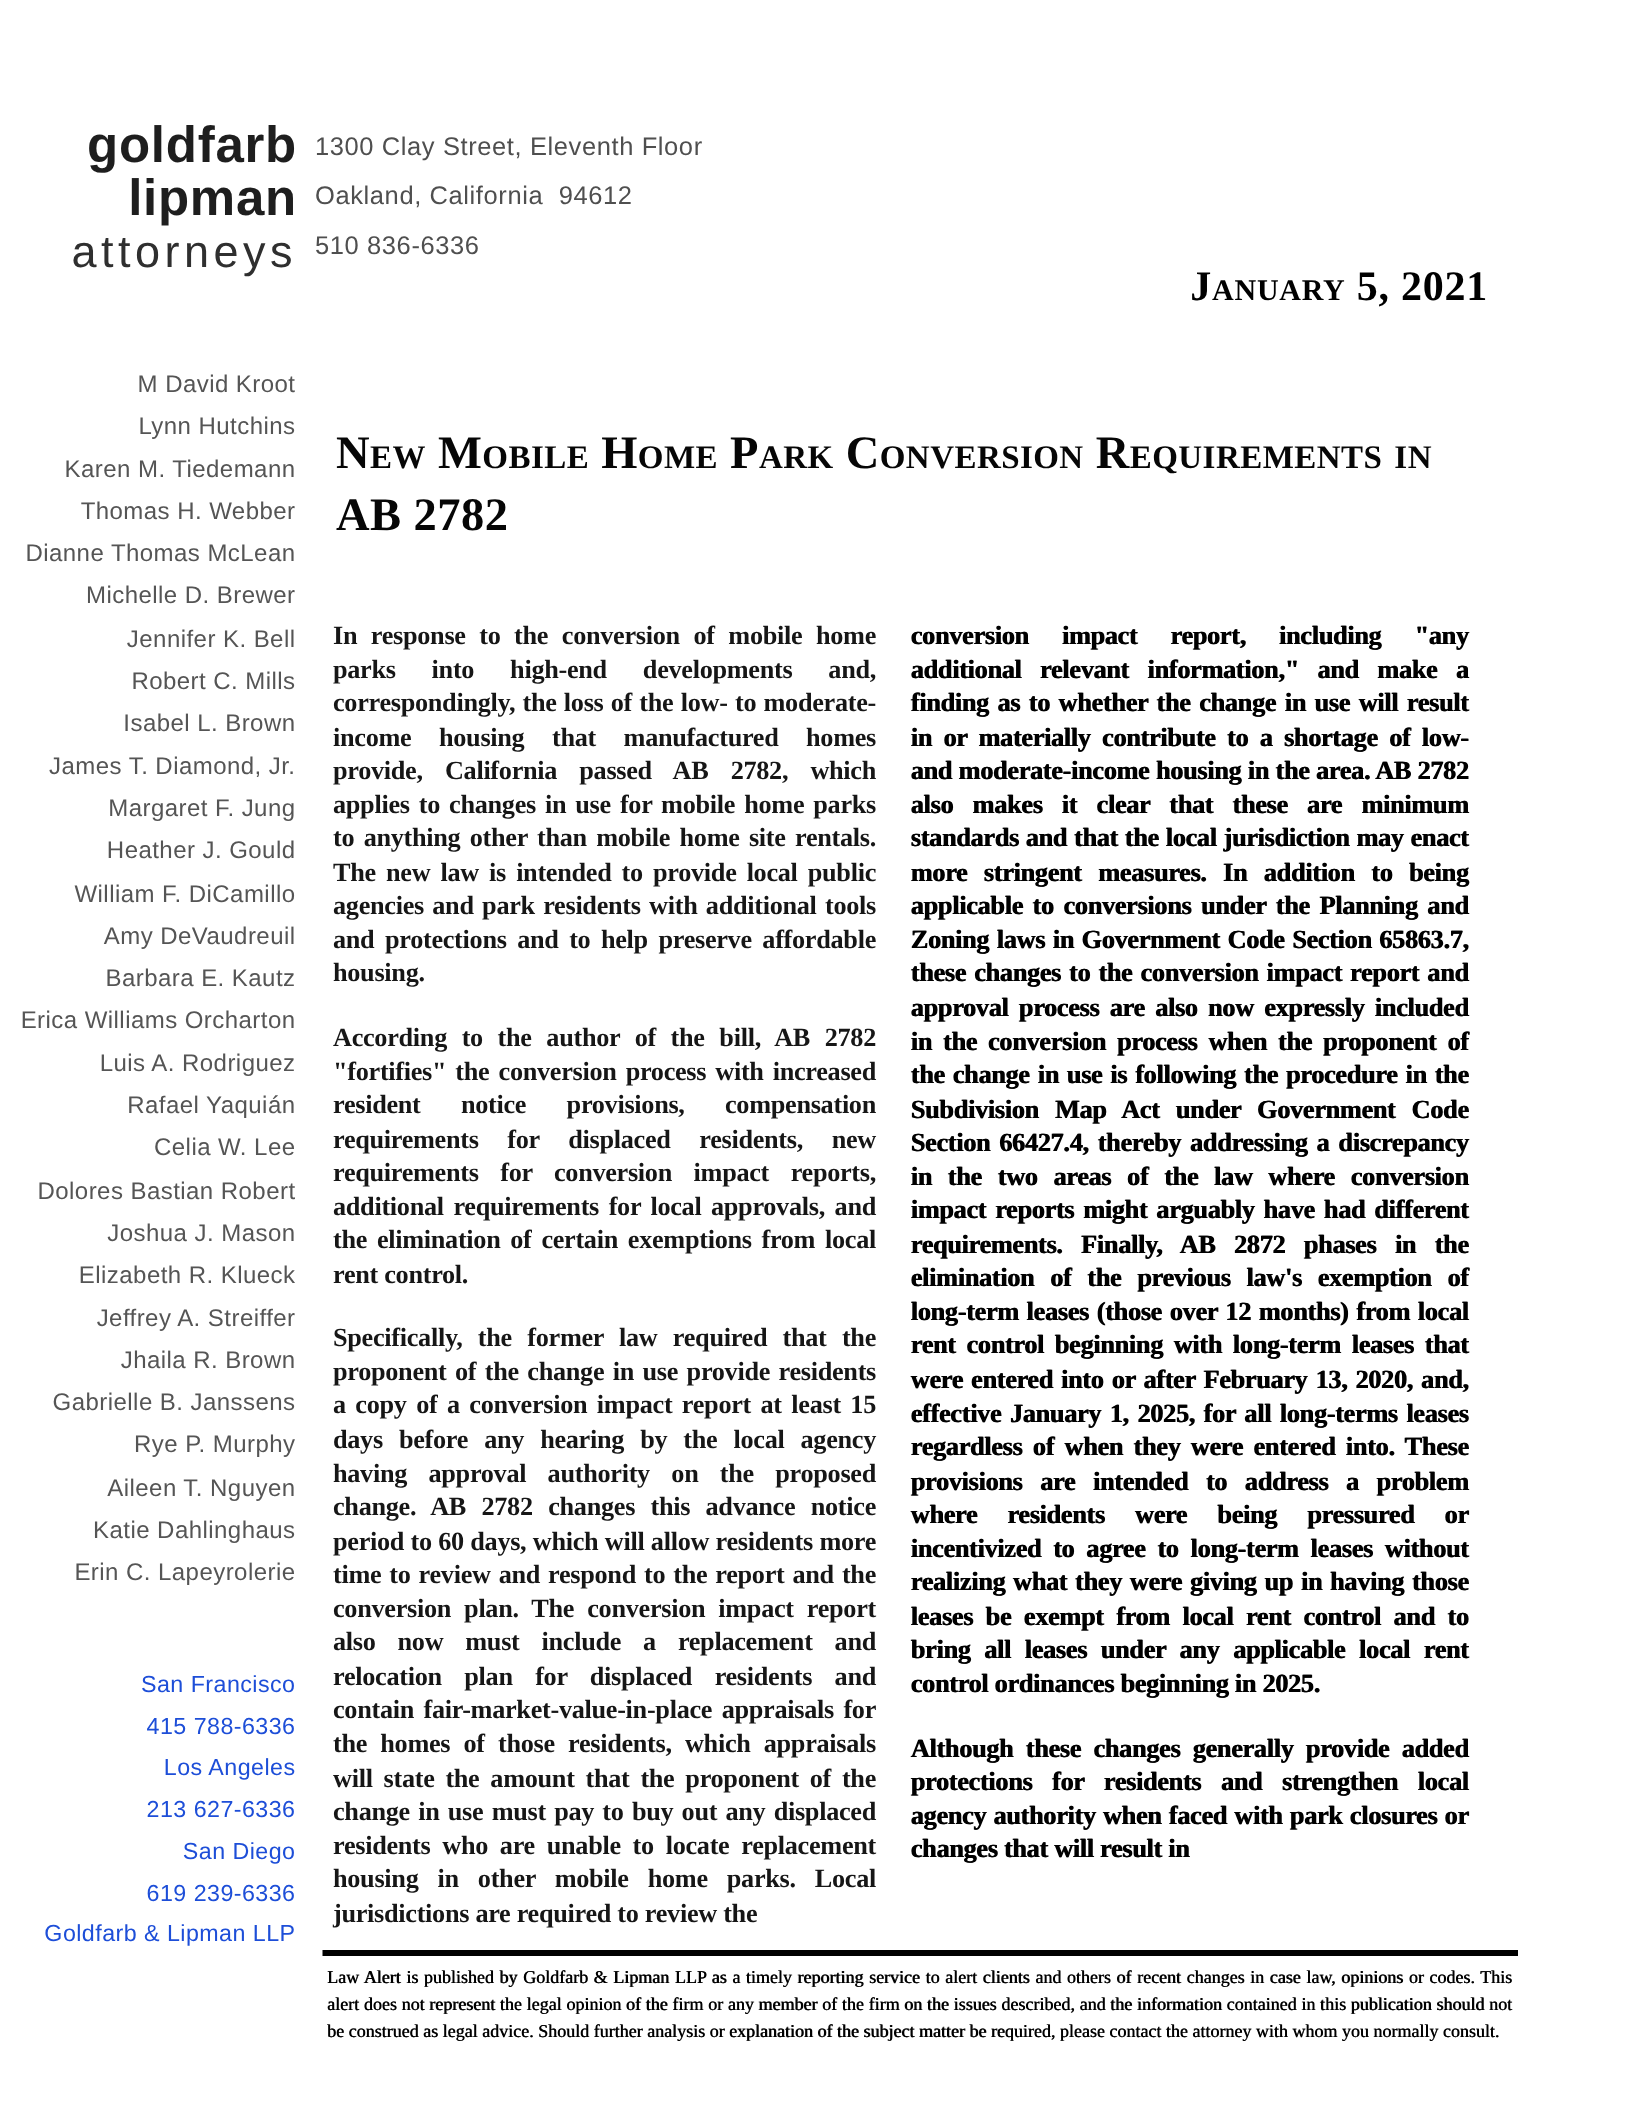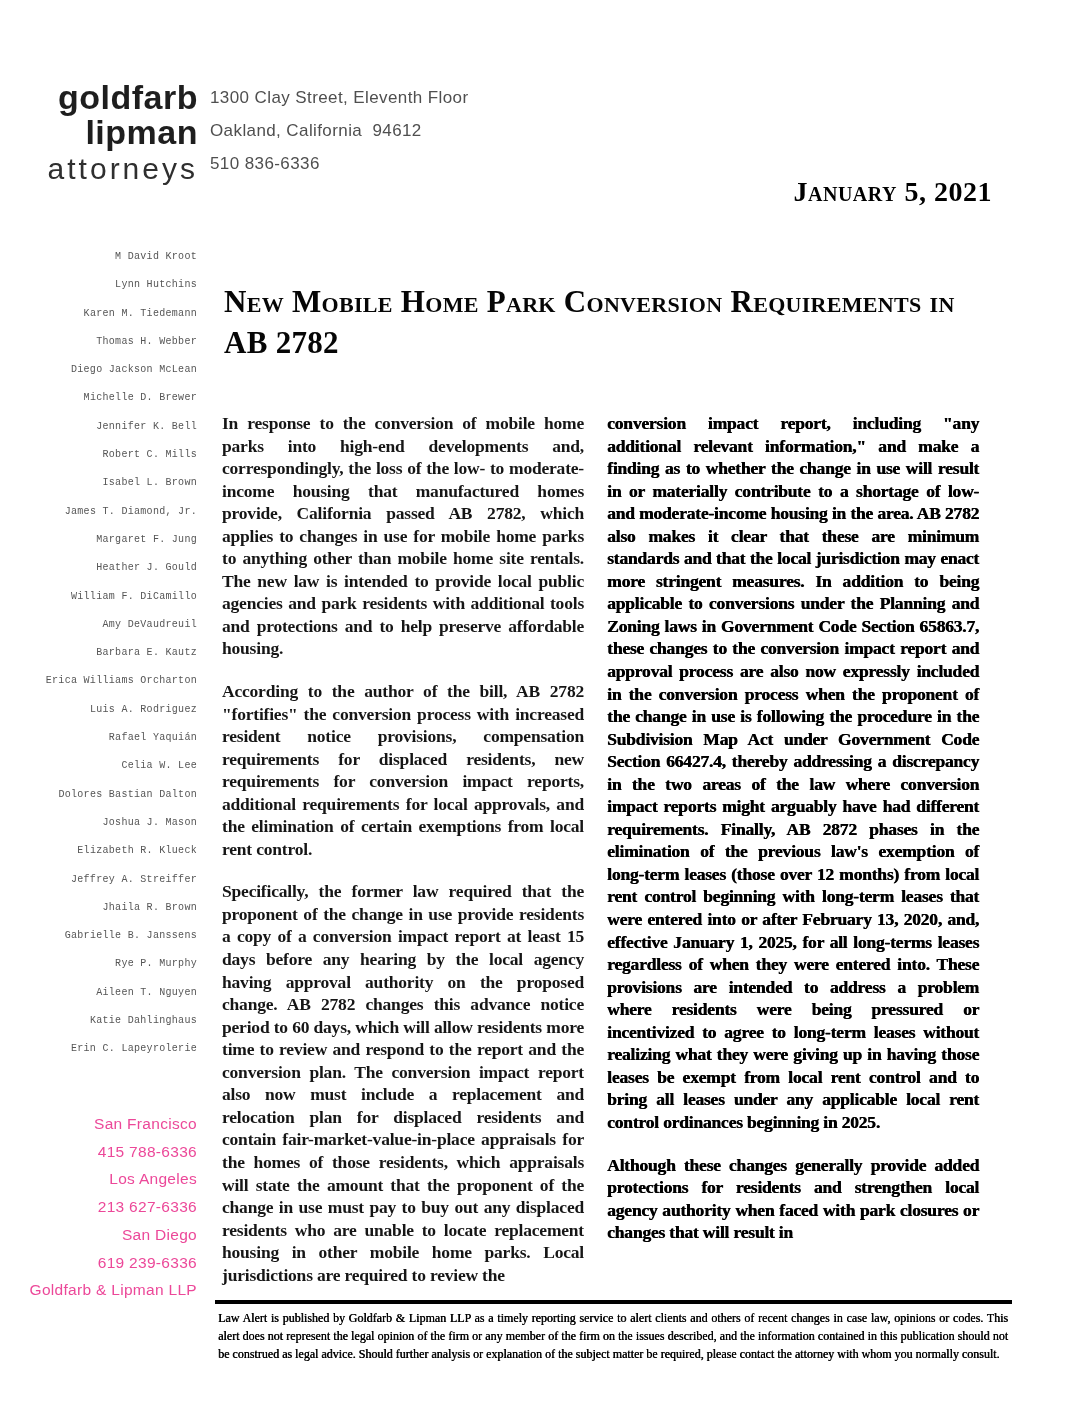--- a/index.html
+++ b/index.html
@@ -26,26 +26,26 @@
           font-size:28px; font-weight:600; letter-spacing:0.5px; color:#000; }
   .title { position:absolute; left:221px; top:196px; margin:0;
            font-variant:small-caps; font-weight:400; font-size:48px;
            letter-spacing:1px; color:#0e0e0e; }
   .subtitle { position:absolute; left:224px; top:281px; margin:0; width:745px;
               font-variant:small-caps; font-weight:600; font-size:31px;
               line-height:41px; letter-spacing:0.3px; color:#060606; }
 
   
   .attorneys { position:absolute; left:0; top:243px; width:197px; text-align:right;
-               font-family:Liberation Mono, monospace; font-size:10px;
+               font-family:Liberation Sans, sans-serif; font-size:16px;
                color:#555; letter-spacing:0.3px; }
   .attorneys .name { line-height:28.3px; white-space:nowrap; }
   .offices { position:absolute; left:0; top:1110px; width:197px; text-align:right;
              font-family:"Liberation Sans", sans-serif; font-size:15.5px;
-             color:#ec4899; letter-spacing:0.3px; }
+             color:#1d4ed8; letter-spacing:0.3px; }
   .offices .office { line-height:27.7px; white-space:nowrap; }
 
   
   .col { position:absolute; top:412px; font-size:17.5px; line-height:22.55px;
          text-align:justify; letter-spacing:-0.2px;font-weight:bold; }
   .col-left  { left:222px; width:362px; }
   .col-right { left:607px; width:372px; color:#000;
                text-shadow:0.5px 0 0 currentColor; }
   .col p { margin:0 0 20px 0; }
 
@@ -74,36 +74,36 @@
 
   <div class="date">January 5, 2021</div>
 
   <h2 class="subtitle">New Mobile Home Park Conversion Requirements in AB 2782</h2>
 
   <aside class="attorneys">
       <div class="name">M David Kroot</div>
       <div class="name">Lynn Hutchins</div>
       <div class="name">Karen M. Tiedemann</div>
       <div class="name">Thomas H. Webber</div>
-      <div class="name">Diego Jackson McLean</div>
+      <div class="name">Dianne Thomas McLean</div>
       <div class="name">Michelle D. Brewer</div>
       <div class="name">Jennifer K. Bell</div>
       <div class="name">Robert C. Mills</div>
       <div class="name">Isabel L. Brown</div>
       <div class="name">James T. Diamond, Jr.</div>
       <div class="name">Margaret F. Jung</div>
       <div class="name">Heather J. Gould</div>
       <div class="name">William F. DiCamillo</div>
       <div class="name">Amy DeVaudreuil</div>
       <div class="name">Barbara E. Kautz</div>
       <div class="name">Erica Williams Orcharton</div>
       <div class="name">Luis A. Rodriguez</div>
       <div class="name">Rafael Yaquián</div>
       <div class="name">Celia W. Lee</div>
-      <div class="name">Dolores Bastian Dalton</div>
+      <div class="name">Dolores Bastian Robert</div>
       <div class="name">Joshua J. Mason</div>
       <div class="name">Elizabeth R. Klueck</div>
       <div class="name">Jeffrey A. Streiffer</div>
       <div class="name">Jhaila R. Brown</div>
       <div class="name">Gabrielle B. Janssens</div>
       <div class="name">Rye P. Murphy</div>
       <div class="name">Aileen T. Nguyen</div>
       <div class="name">Katie Dahlinghaus</div>
       <div class="name">Erin C. Lapeyrolerie</div>
     </aside>

